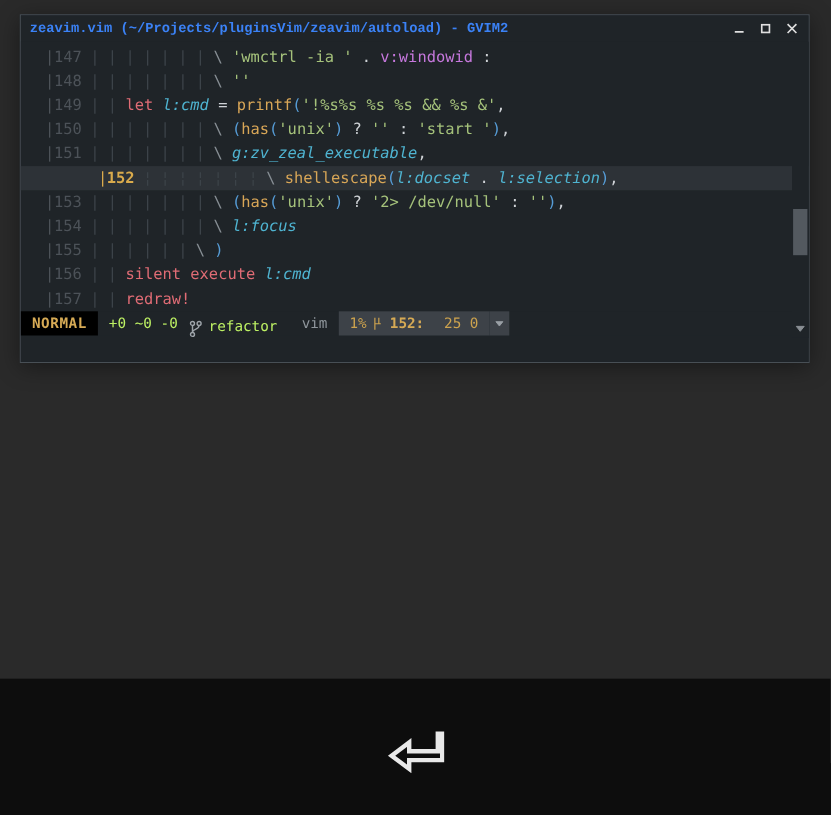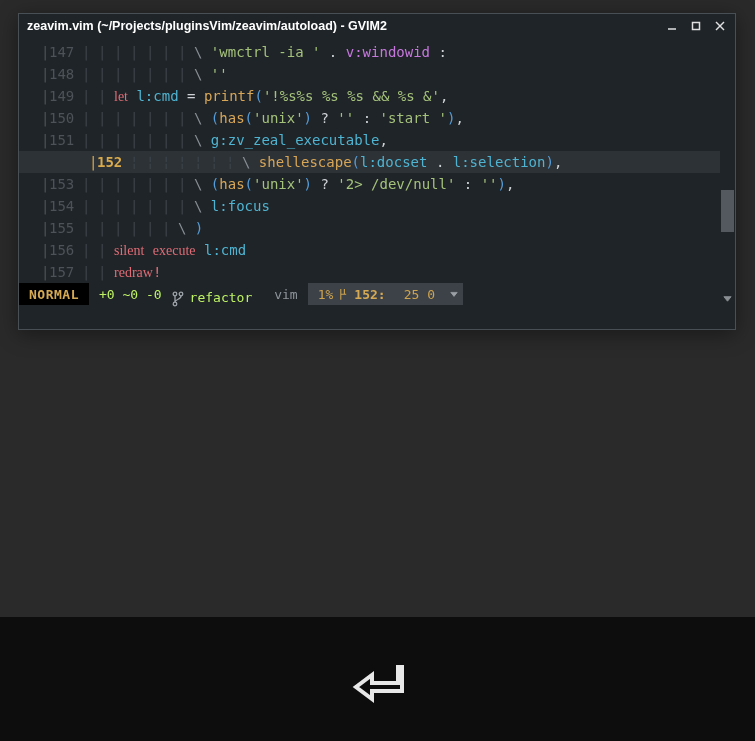--- a/index.html
+++ b/index.html
@@ -23,23 +23,23 @@
       box-shadow: 0 4px 20px rgba(0,0,0,0.4);
     }
 
     .titlebar {
       height: 24px;
       background: #1f2428;
       display: flex;
       align-items: center;
       justify-content: space-between;
       padding: 0 8px;
-      color: #ffffff;
+      color: #3b82f6;
       font-size: 12.5px;
-      font-family: Liberation Sans, sans-serif;
+      font-family: Liberation Mono, monospace;
     }
     .titlebar .title { font-weight: bold; }
     .win-controls { display: flex; gap: 10px; align-items: center; }
     .win-btn { width: 14px; height: 14px; display: flex; align-items: center; justify-content: center; cursor: pointer; }
     .win-btn svg { width: 10px; height: 10px; stroke: #e0e0e0; stroke-width: 1.5; fill: none; }
 
     .editor {
       background: #1f2428;
       position: relative;
     }
@@ -80,22 +80,22 @@
       flex: 0 0 auto;
     }
     .ig {
       width: 16px;
       color: #3c4349;
       display: inline-block;
     }
 
     .code { flex: 1; color: #cfd3d7; }
 
-    .c-kw   { color: #e06c75; font-family: Liberation Serif, serif; }       
-    .c-var  { color: #4fb4d1; }       
+    .c-kw   { color: #e06c75; }       
+    .c-var  { color: #4fb4d1; font-style: italic; }       
     .c-vvar { color: #c678dd; }       
     .c-func { color: #d8a657; }       
     .c-str  { color: #a5c27b; }       
     .c-op   { color: #cfd3d7; }
     .c-paren{ color: #569cd6; }
     .c-punc { color: #cfd3d7; }
     .c-cont { color: #888f95; }       
     .c-bang { color: #e06c75; }
 
     

